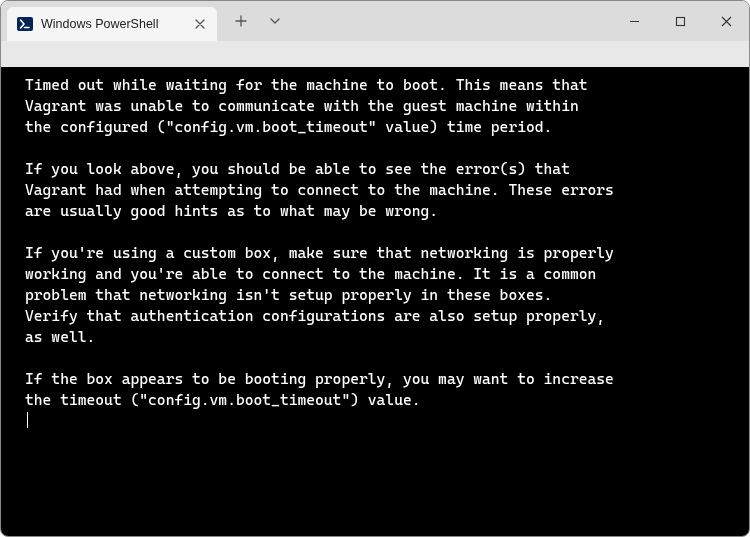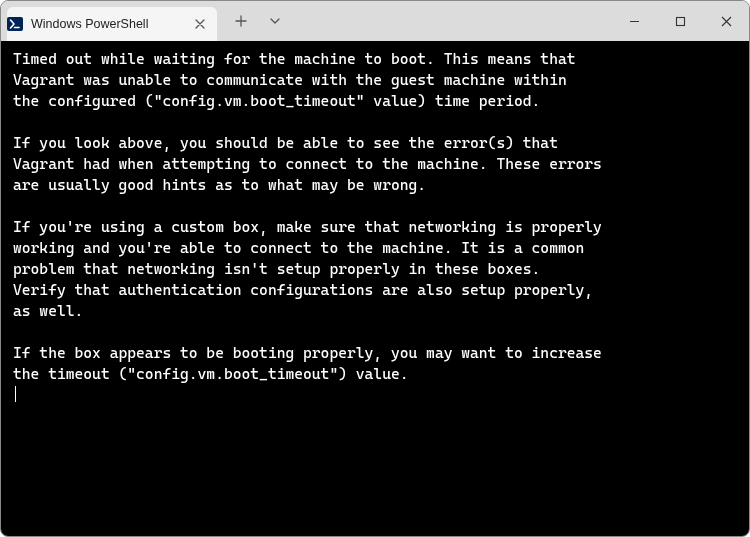--- a/index.html
+++ b/index.html
@@ -20,21 +20,21 @@
     user-select: none;
   }
   .tab {
     background: #f5f5f5;
     border-top-right-radius: 6px;
     border-top-left-radius: 6px;
     margin-top: 6px;
     margin-left: 6px;
     display: flex;
     align-items: center;
-    padding: 0 10px 0 0;
+    padding: 0 10px 0 10px;
     gap: 8px;
     min-width: 210px;
     height: 34px;
     font-size: 12.5px;
     color: #222;
   }
   .tab .ps-icon {
     width: 16px; height: 16px;
     display: inline-flex; align-items: center; justify-content: center;
   }
@@ -66,23 +66,24 @@
     color: #333; cursor: pointer;
   }
   .win-btn svg { stroke: #333; }
   .terminal {
     flex: 1;
     background: #000;
     color: #fff;
     font-family: Consolas, "Cascadia Mono", monospace;
     font-size: 15px;
     line-height: 21px;
-    padding: 8px 12px;
+    padding: 8px 24px;
     white-space: pre-wrap;
     overflow: hidden;
+    margin-top: 26px;
   }
   .prompt-line { display: inline; }
   .cursor {
     display: inline-block;
     width: 1px; height: 16px;
     background: #fff;
     vertical-align: -2px;
     margin-left: 2px;
   }
 </style>

